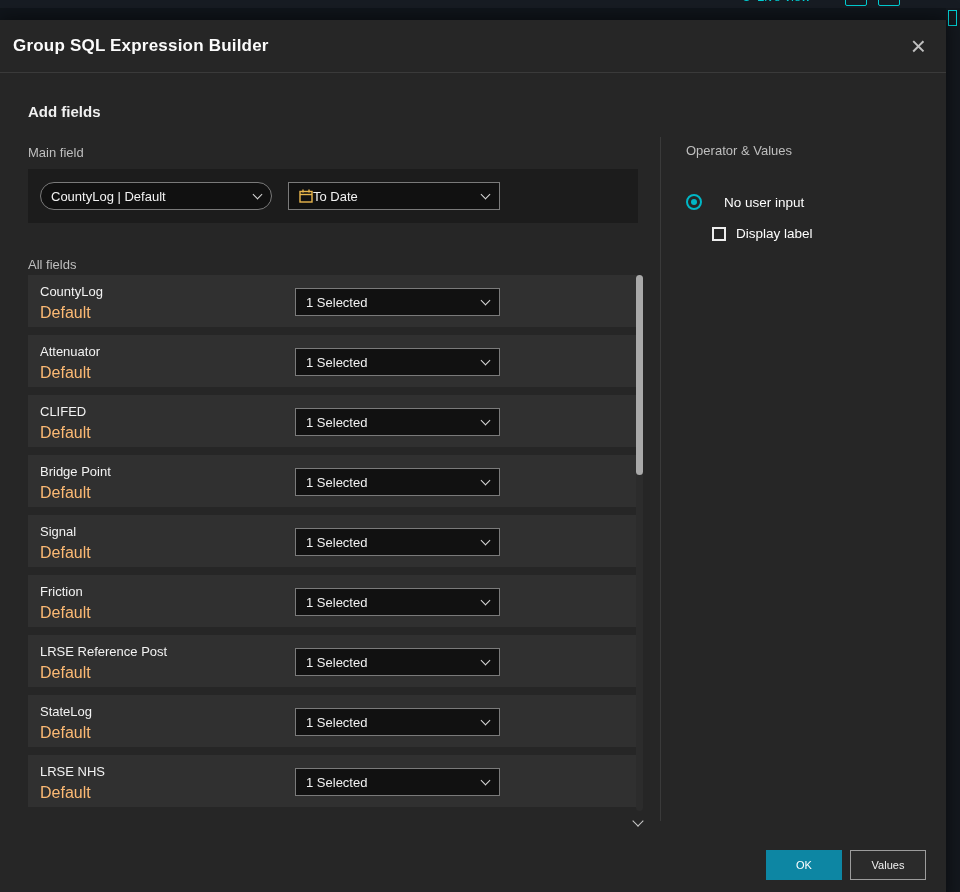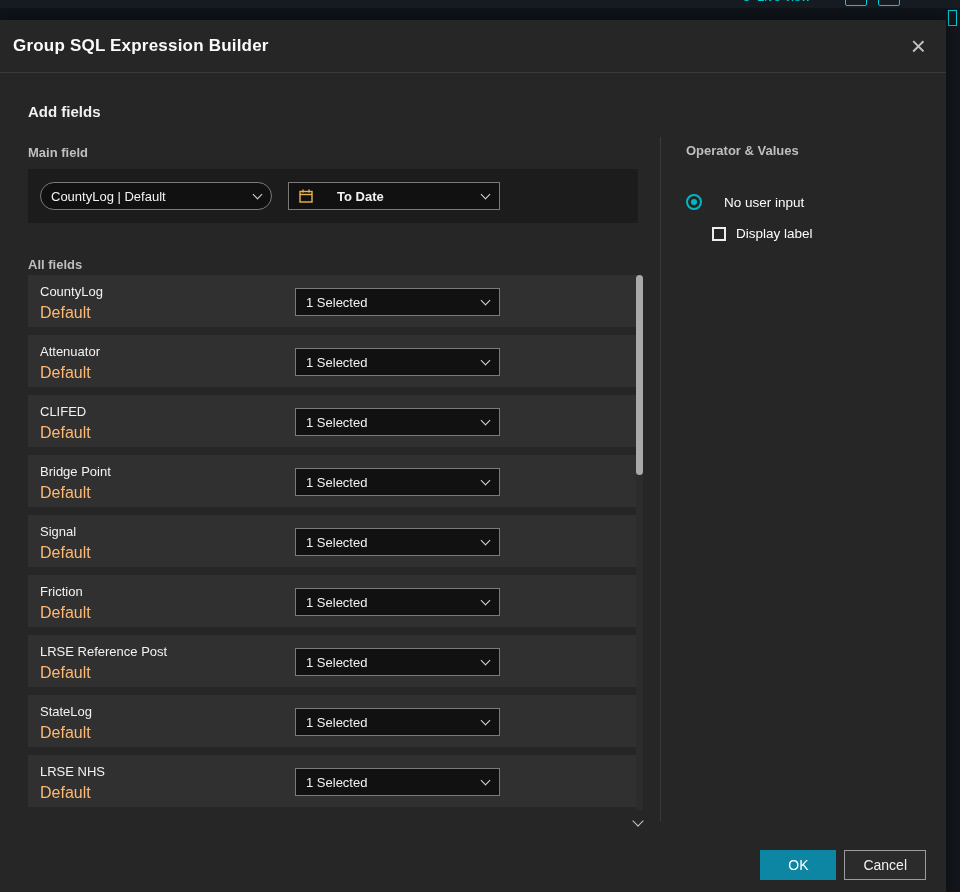--- a/index.html
+++ b/index.html
@@ -43,37 +43,37 @@
   .titlebar {
     height: 53px; display: flex; align-items: center; justify-content: space-between;
     padding: 0 16px 0 13px; border-bottom: 1px solid #3a3a3a;
   }
   .title { font-size: 17px; font-weight: bold; letter-spacing: .2px; color: #fbfbfb; }
   .close { color: #c0c0c0; font-size: 26px; line-height: 1; font-weight: 300; cursor: pointer; padding: 0 4px; }
 
   .dlg-body { position: relative; height: 831px; }
 
   .h-addfields { position: absolute; left: 28px; top: 30px; font-size: 15px; font-weight: bold; color: #f0f0f0; }
-  .lbl { font-size: 13px; font-weight: bold; color: #bfbfbf; }
+  .lbl { font-size: 13px; font-weight: normal; color: #bfbfbf; }
   .lbl-main { position: absolute; left: 28px; top: 72px; }
   .lbl-all  { position: absolute; left: 28px; top: 184px; }
 
   .mainbar {
     position: absolute; left: 28px; top: 96px; width: 610px; height: 54px;
     background: #1c1c1c; display: flex; align-items: center; gap: 16px; padding: 0 12px;
   }
 
   .select {
     height: 28px; background: #111111; border: 1px solid #7a7a7a;
     display: flex; align-items: center; justify-content: space-between;
     padding: 0 10px; font-size: 13px; color: #f2f2f2; cursor: pointer;
   }
   .sel-main1 { width: 232px; border-radius: 14px; }
   .sel-main2 { width: 212px; }
-  .sel-left { display: flex; align-items: center; gap: 24px; font-weight: bold; }
+  .sel-left { display: flex; align-items: center; gap: 0; }
   .chev {
     width: 7px; height: 7px;
     border-right: 1.6px solid #d8d8d8; border-bottom: 1.6px solid #d8d8d8;
     transform: rotate(45deg); margin-top: -3px; flex: none;
   }
 
   .fields-list { position: absolute; left: 28px; top: 202px; width: 610px; }
   .field-row { position: relative; height: 52px; background: #303030; margin-bottom: 8px; padding: 9px 12px; }
   .field-name { font-size: 13px; color: #f2f2f2; }
   .field-sub { font-size: 16px; color: #fdba74; margin-top: 5px; }
@@ -97,21 +97,21 @@
   .op-select { width: 240px; margin-top: 9px; }
   .radio-row { display: flex; align-items: center; gap: 22px; margin-top: 36px; font-size: 13.5px; color: #fdfdfd; cursor: pointer; }
   .radio { width: 16px; height: 16px; border-radius: 50%; border: 2px solid #00b7c6; position: relative; flex: none; }
   .radio::after { content: ""; position: absolute; left: 3px; top: 3px; width: 6px; height: 6px; border-radius: 50%; background: #00b7c6; }
   .check-row { display: flex; align-items: center; gap: 10px; margin: 16px 0 0 26px; font-size: 13.5px; color: #fdfdfd; cursor: pointer; }
   .checkbox { width: 14px; height: 14px; border: 2px solid #ededed; background: transparent; flex: none; }
 
   .footer { position: absolute; right: 20px; bottom: 24px; display: flex; gap: 8px; }
   .btn {
     min-width: 76px; height: 30px; display: flex; align-items: center; justify-content: center;
-    font-size: 14px; cursor: pointer; padding: 0 18px;
+    font-size: 11px; cursor: pointer; padding: 0 18px;
   }
   .btn-ok { background: #0d86a3; color: #ffffff; }
   .btn-cancel { background: #2b2b2b; border: 1px solid #9c9c9c; color: #f0f0f0; }
 
   .cal-icon { display: inline-flex; flex: none; }
 </style>
 </head>
 <body>
 
 <div class="backdrop-top">
@@ -279,16 +279,16 @@
       <div class="check-row">
         <span class="checkbox"></span>
         <span>Display label</span>
       </div>
     </div>
 
   </div>
 
   <div class="footer">
     <div class="btn btn-ok">OK</div>
-    <div class="btn btn-cancel">Cancel</div>
+    <div class="btn btn-cancel">Values</div>
   </div>
 
 </div>
 
 </body></html>

